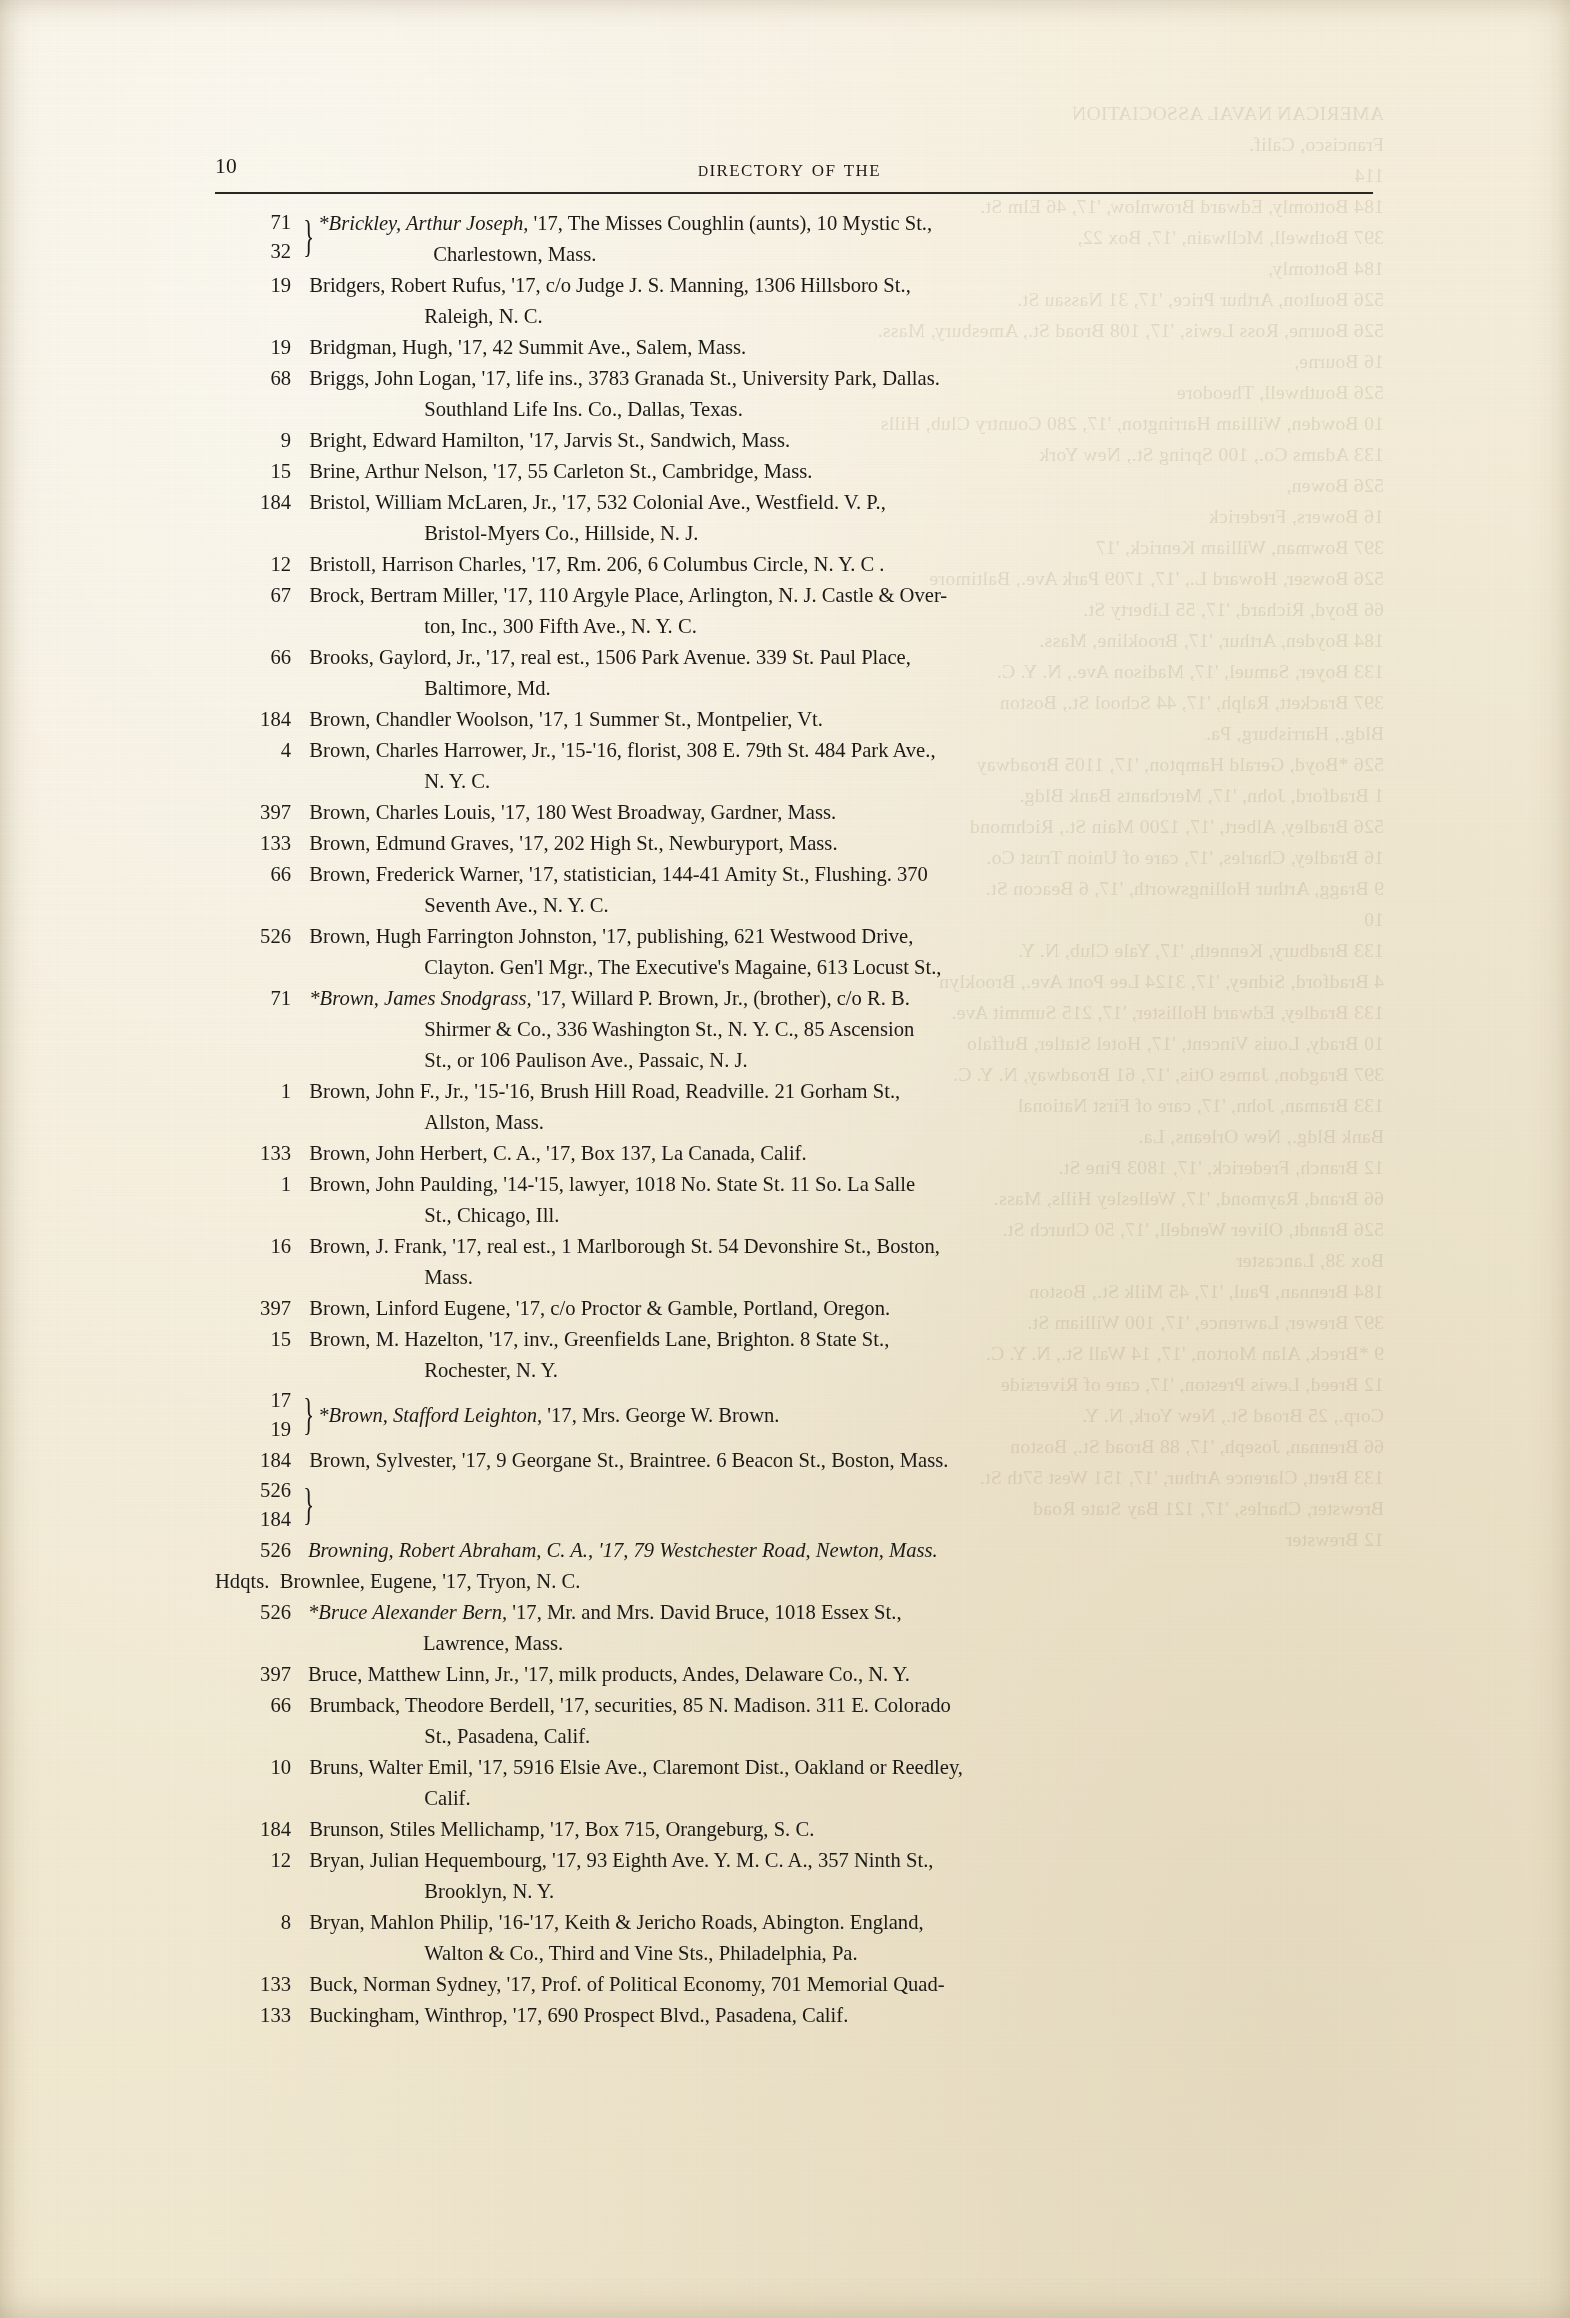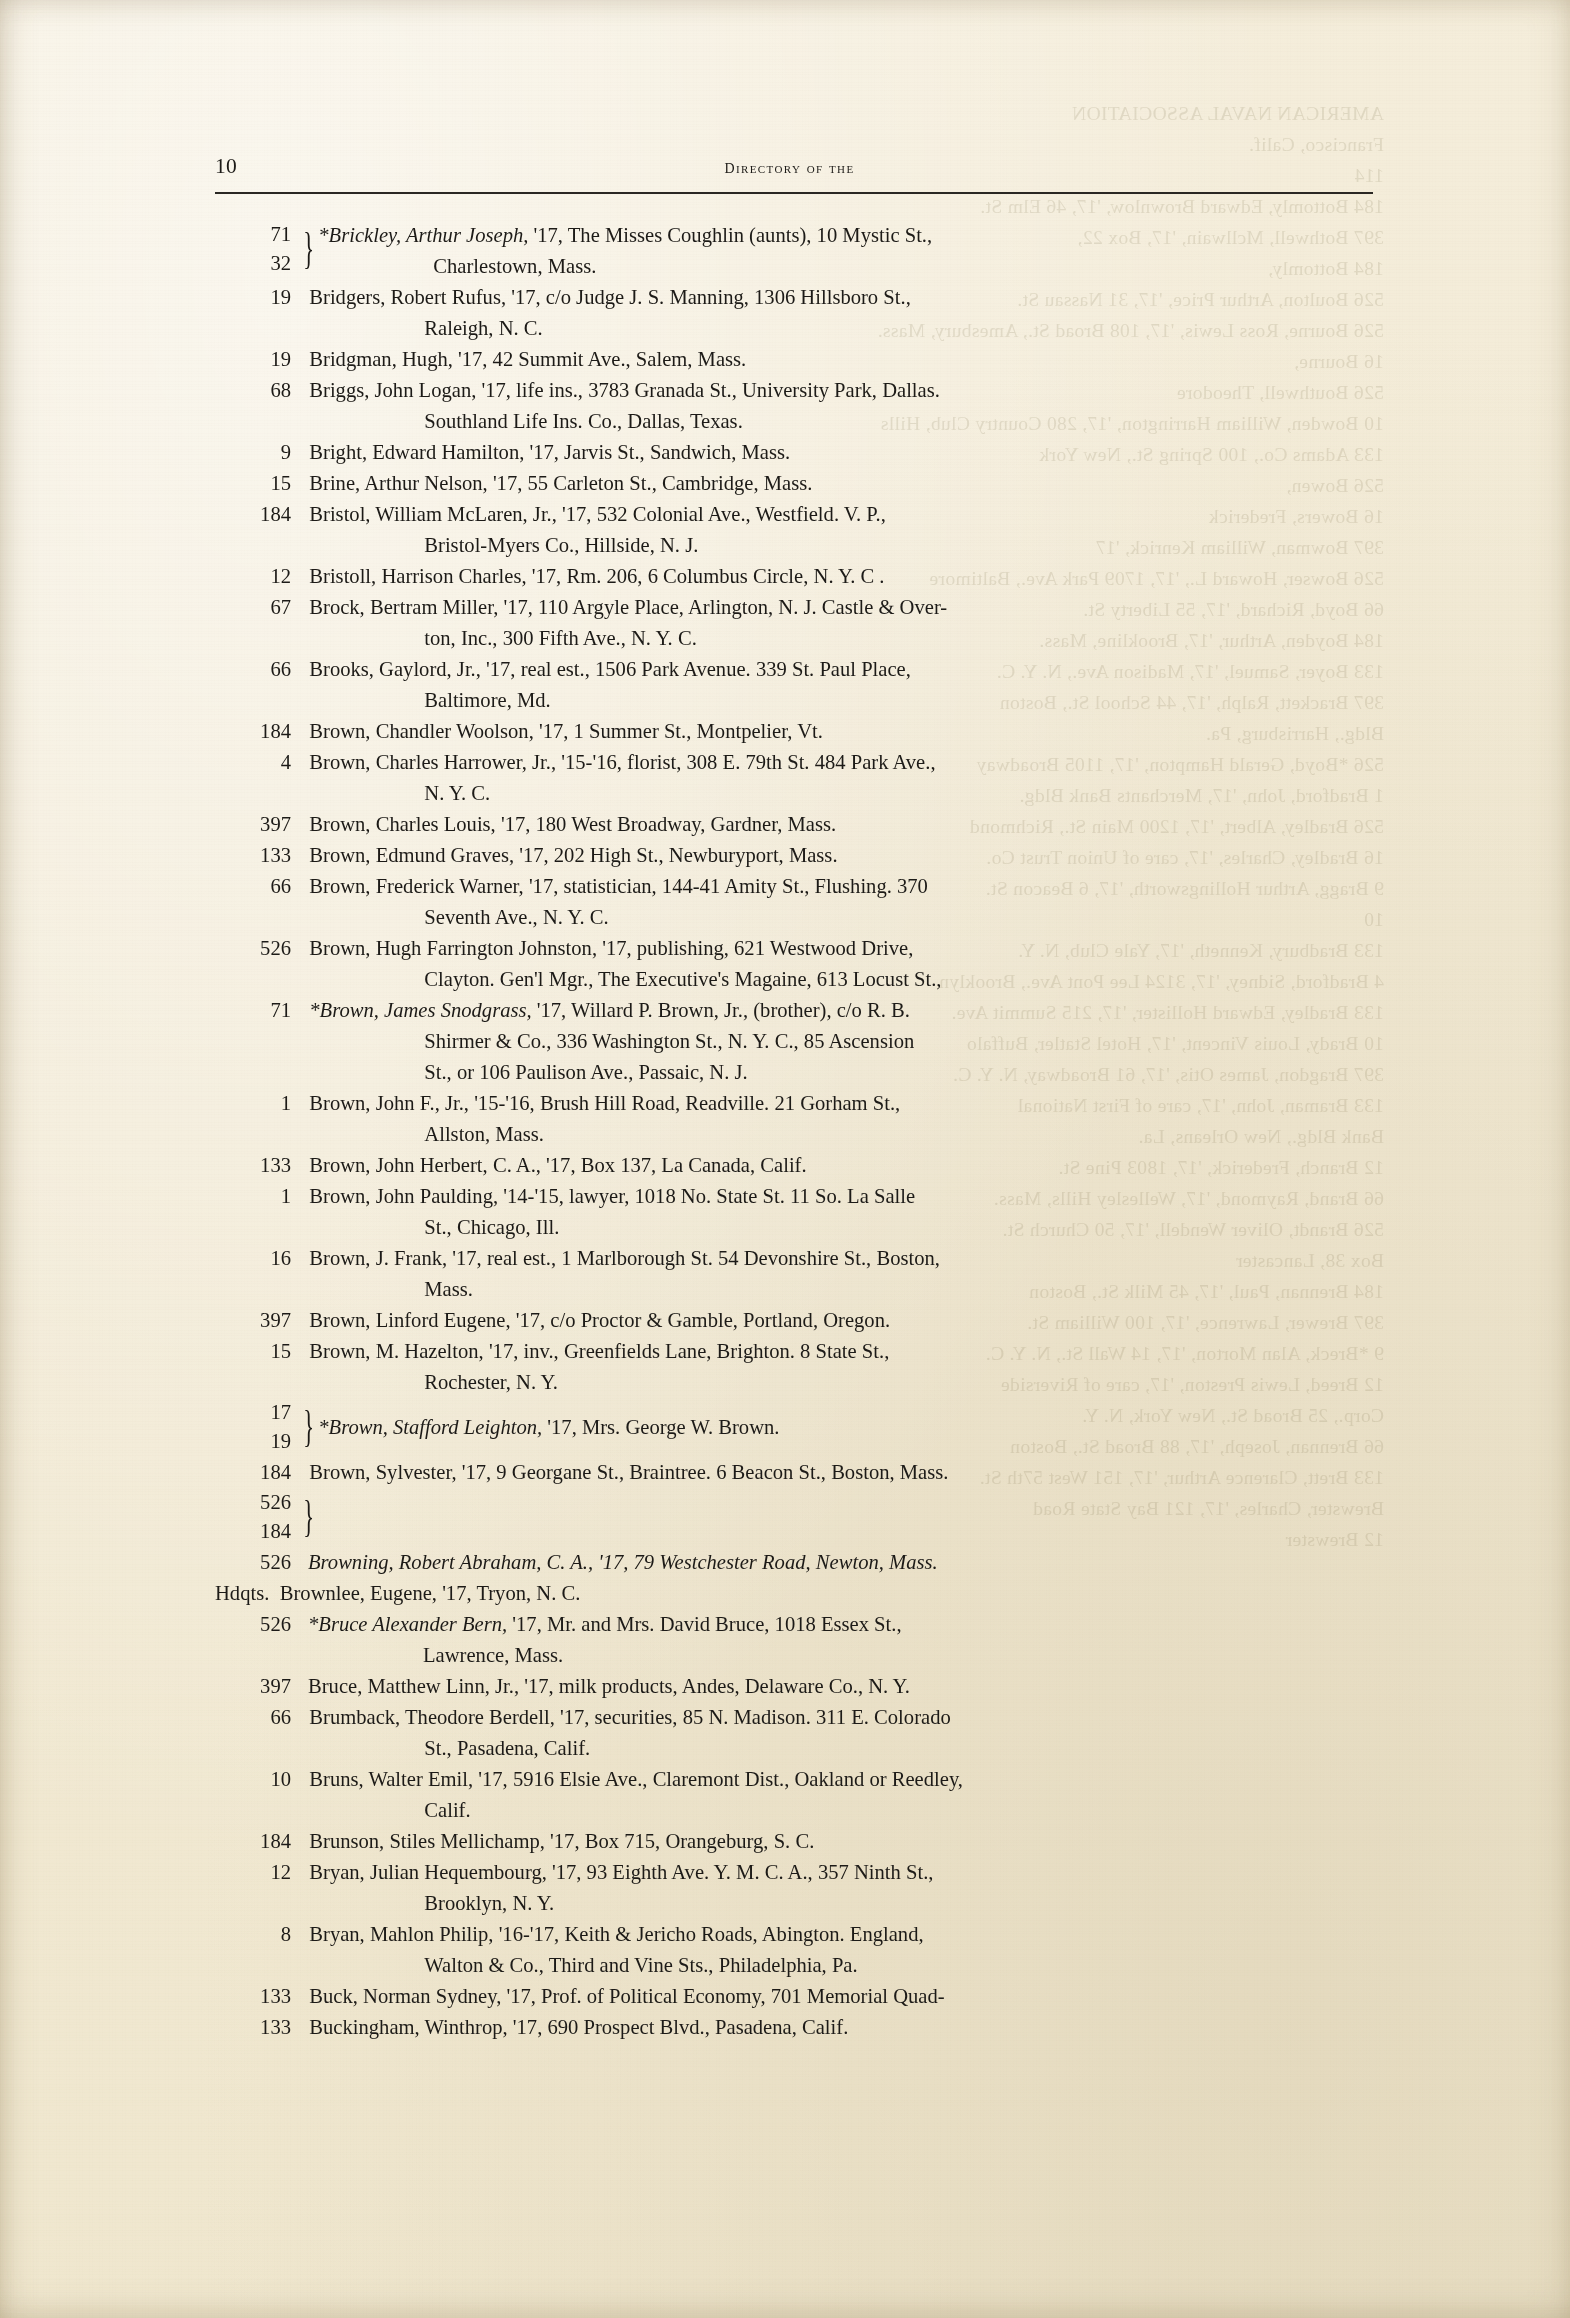--- a/index.html
+++ b/index.html
@@ -61,21 +61,21 @@
     top: 3.9px;
     font-size: 21.5px;
     letter-spacing: 0.3px;
   }
   .runtitle {
     position: absolute;
     left: 0;
     right: 0;
     top: 5.2px;
     text-align: center;
-    font-size: 16px;
+    font-size: 24px;
     letter-spacing: 1.4px;
     font-variant: small-caps;
     text-transform: lowercase;
   }
   .runtitle::first-letter { font-size: 20px; }
   .rule {
     position: absolute;
     left: 0;
     right: -9.1px;
     top: 42px;
@@ -94,21 +94,21 @@
     color: rgba(120,105,70,0.16);
     transform: scaleX(-1);
     pointer-events: none;
     user-select: none;
     letter-spacing: 0.3px;
   }
   .ghost div { white-space: nowrap; overflow: hidden; }
 
   
   .entries {
-    margin-top: 19px;
+    margin-top: 7px;
     font-size: 20.6px;
     line-height: 31px;
   }
   .entry {
     display: flex;
     align-items: flex-start;
     margin-bottom: 0px;
   }
   .num {
     flex: 0 0 76px;

